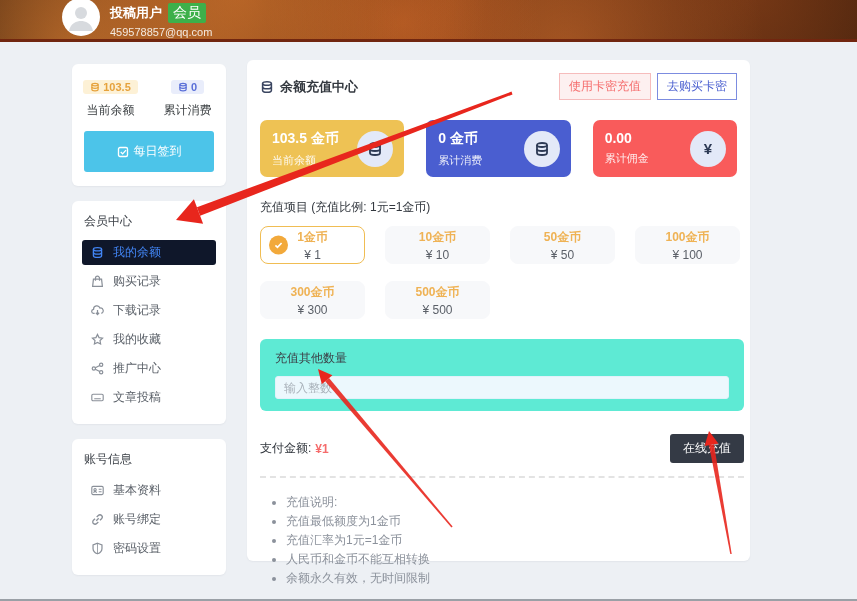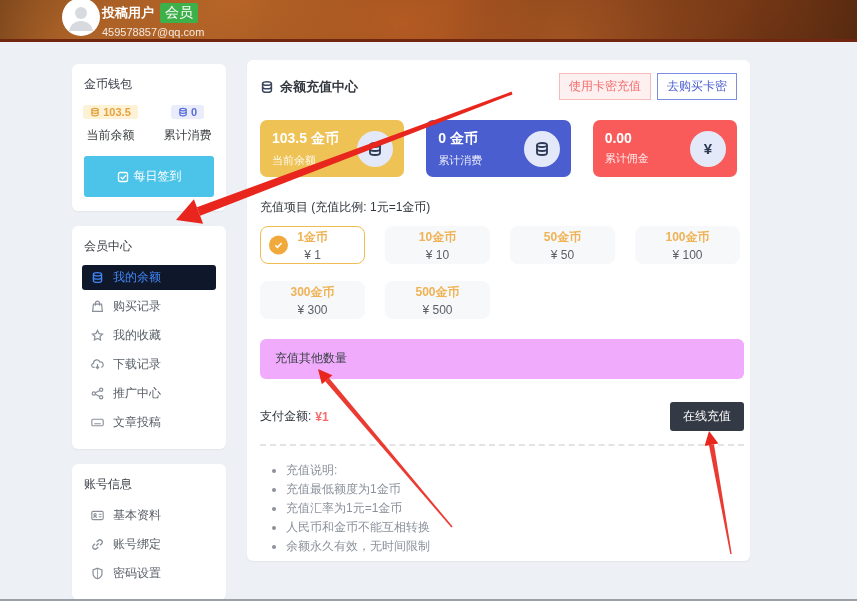--- a/index.html
+++ b/index.html
@@ -17,21 +17,21 @@
       radial-gradient(circle at 66% 120%, rgba(255,140,60,.35), transparent 35%),
       radial-gradient(circle at 88% -20%, rgba(190,90,35,.45), transparent 45%),
       linear-gradient(100deg,#241107,#58290f 28%,#7d3d16 52%,#45200c 78%,#2b1508);
     border-bottom:3px solid #71260f;
     display:flex; align-items:center;
   }
   .avatar {
     position:absolute; left:62px; top:-2px; width:38px; height:38px; border-radius:50%;
     background:#ffffff; overflow:hidden; display:flex; align-items:center; justify-content:center;
   }
-  .userblock { position:absolute; left:102px; top:3px; color:#fff;text-align:right; }
+  .userblock { position:absolute; left:110px; top:3px; color:#fff;text-align:right; }
   .username-row { display:flex; align-items:center; gap:6px; }
   .username { font-size:13px; font-weight:bold; color:#fff; }
   .member-badge { background:#3db04a; color:#fff; font-size:14px; padding:1px 5px; border-radius:2px; }
   .email { font-size:11px; color:#f3e9df; margin-top:3px; }
   .logout-btn {
     position:absolute; right:100px; top:8px; border:1px solid rgba(255,255,255,.85); border-radius:3px;
     color:#fff; font-size:12px; padding:3px 10px; background:transparent; cursor:pointer;
     display:flex; align-items:center; gap:5px;
   }
 
@@ -92,21 +92,21 @@
   }
   .option .amt { font-size:12px; font-weight:bold; color:#efb254; }
   .option .price { font-size:12px; color:#5b6068; margin-top:2px; }
   .option.selected { background:#fff; border:1px solid #f0bd53; }
   .check-badge {
     position:absolute; left:8px; top:50%; transform:translateY(-50%);
     width:19px; height:19px; border-radius:50%; background:#f2a93b; color:#fff;
     display:flex; align-items:center; justify-content:center;
   }
 
-  .other-panel { margin-top:20px; width:484px; background:#f0abfc; border-radius:6px; padding:11px 15px 12px; }
+  .other-panel { margin-top:20px; width:484px; background:#5eead4; border-radius:6px; padding:11px 15px 12px; }
   .other-label { font-size:12px; color:#3c4148; }
   .other-input {
     margin-top:9px; width:100%; height:23px; background:#ecf8fd; border:1px solid #e2f2fa;
     border-radius:3px; font-size:12px; color:#333; padding:0 8px; outline:none;
   }
   .other-input::placeholder { color:#a9b2ba; }
 
   .pay-row { margin-top:23px; display:flex; align-items:center; justify-content:space-between; width:484px; }
   .pay-left { font-size:12px; color:#33383f; display:flex; align-items:center; gap:4px; }
   .pay-amount { color:#f56c6c; font-weight:bold; }
@@ -140,21 +140,20 @@
         <span class="username">投稿用户</span>
         <span class="member-badge">会员</span>
       </div>
       <div class="email">459578857@qq.com</div>
     </div>
   </div>
 
   <div class="sidebar">
 
     <div class="card side-card">
-      <div class="side-title">金币钱包</div>
       <div class="wallet-cols">
         <div class="wallet-col">
           <span class="pill pill-gold">
             <svg class="ic" width="10" height="10" viewBox="0 0 16 16" fill="none" stroke="currentColor" stroke-width="2">
               <ellipse cx="8" cy="4" rx="5" ry="2"></ellipse>
                 <path d="M3 4v4c0 1.1 2.2 2 5 2s5-.9 5-2V4"></path>
                 <path d="M3 8v4c0 1.1 2.2 2 5 2s5-.9 5-2V8"></path>
             </svg>
             <span>103.5</span>
           </span>
@@ -202,34 +201,34 @@
             <path d="M3 5h10l1 9H2z"></path>
               <path d="M5.5 7V4a2.5 2.5 0 015 0v3"></path>
           </svg>
           </span>
         <span>购买记录</span>
       </div>
 
       <div class="menu-item">
         <span class="mi">
           <svg class="ic" width="13" height="13" viewBox="0 0 16 16" fill="none" stroke="currentColor" stroke-width="1.5">
-            <path d="M8 1.8l1.9 3.9 4.3.6-3.1 3 .7 4.2L8 11.5l-3.8 2 .7-4.2-3.1-3 4.3-.6z"></path>
-          </svg>
-          </span>
-        <span>我的收藏</span>
-      </div>
-
-      <div class="menu-item">
-        <span class="mi">
-          <svg class="ic" width="13" height="13" viewBox="0 0 16 16" fill="none" stroke="currentColor" stroke-width="1.5">
             <path d="M4.5 11.5H3.5a2.5 2.5 0 01-.3-5A4 4 0 0111 5a3 3 0 011.5 6.4"></path>
               <path d="M8 7.5v5M6 10.8L8 13l2-2.2"></path>
           </svg>
           </span>
         <span>下载记录</span>
+      </div>
+
+      <div class="menu-item">
+        <span class="mi">
+          <svg class="ic" width="13" height="13" viewBox="0 0 16 16" fill="none" stroke="currentColor" stroke-width="1.5">
+            <path d="M8 1.8l1.9 3.9 4.3.6-3.1 3 .7 4.2L8 11.5l-3.8 2 .7-4.2-3.1-3 4.3-.6z"></path>
+          </svg>
+          </span>
+        <span>我的收藏</span>
       </div>
 
       <div class="menu-item">
         <span class="mi">
           <svg class="ic" width="13" height="13" viewBox="0 0 16 16" fill="none" stroke="currentColor" stroke-width="1.5">
             <circle cx="12.5" cy="3.5" r="2"></circle>
               <circle cx="3.5" cy="8" r="2"></circle>
               <circle cx="12.5" cy="12.5" r="2"></circle>
             <path d="M5.3 7.1l5.4-2.7M5.3 8.9l5.4 2.7"></path>
           </svg>
@@ -362,20 +361,21 @@
         <span class="price">¥ 300</span>
       </div>
       <div class="option">
         <span class="amt">500金币</span>
         <span class="price">¥ 500</span>
       </div>
     </div>
 
     <div class="other-panel">
       <div class="other-label">充值其他数量</div>
+      <input class="other-input" type="text" placeholder="输入整数" style="">
     </div>
 
     <div class="pay-row">
       <div class="pay-left">
         <span>支付金额:</span>
         <span class="pay-amount">¥1</span>
       </div>
       <button class="submit-btn">在线充值</button>
     </div>
 

